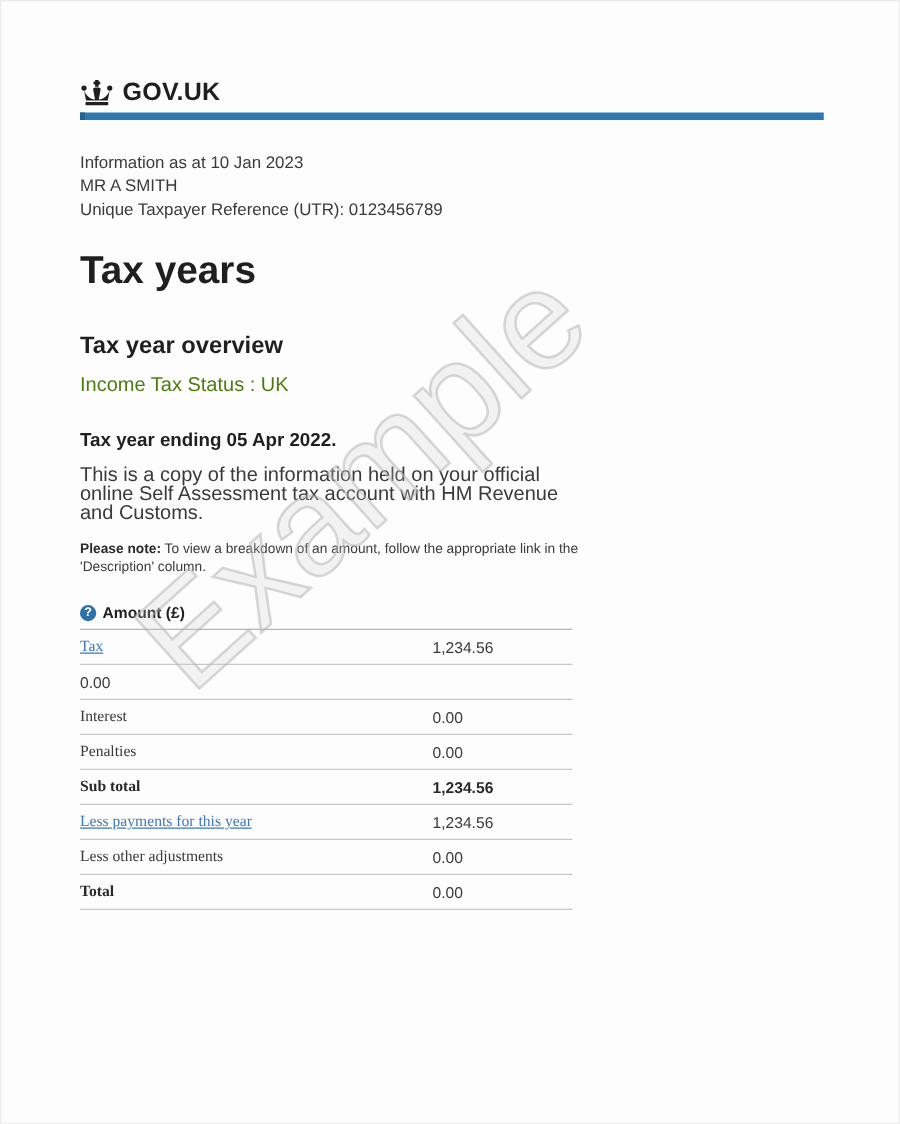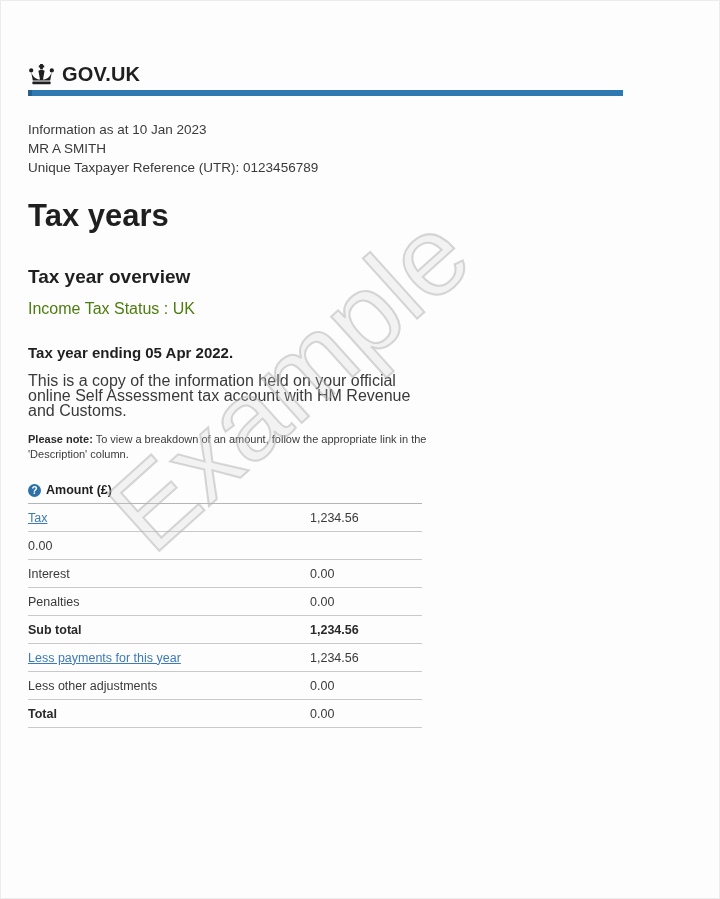--- a/index.html
+++ b/index.html
@@ -8,21 +8,21 @@
     width: 720px; height: 899px;
     font-family: "Liberation Sans", sans-serif;
     color: #333;
     position: relative;
     overflow: hidden;
   }
   .page {
     position: absolute; inset: 0;
     background: #fdfdfd;
     border: 1px solid #ececec;
-    padding: 62px 62px 0 27px;
+    padding: 62px 62px 0 63px;
   }
   
   .brand { display: flex; align-items: center; gap: 7px; }
   .brand .crown { display: inline-flex; }
   .brand .logo-text {
     font-size: 20px; font-weight: bold; color: #1f1f1f; letter-spacing: 0.2px;
   }
   .blue-bar {
     width: 595px; height: 6px; background: #2e79b2; margin-top: 4px;
     border-left: 4px solid #23618f;
@@ -52,21 +52,21 @@
     display: inline-flex; align-items: center; justify-content: center;
     margin-right: 5px; flex: 0 0 auto;
   }
   .thead .col-desc { flex: 0 0 264px; }
   .thead .col-amt  { flex: 1; }
   .trow {
     display: flex; align-items: center;
     height: 28px;
     border-bottom: 1px solid #c9c9c9;
   }
-  .tlabel { flex: 0 0 282px; color: #3a3a3a; text-decoration: none; }
+  .tlabel { flex: 0 0 282px; color: #3a3a3a; text-decoration: none; font-family: Liberation Serif, serif; }
   a.tlabel { color: #3d7ab8; text-decoration: underline; }
   .tamount { flex: 1; color: #3a3a3a; }
   .b { font-weight: bold; color: #2a2a2a; }
   
   .watermark {
     position: absolute;
     left: 38px; top: 317px;
     width: 500px; height: 130px;
     font-size: 112px;
     line-height: 130px;

